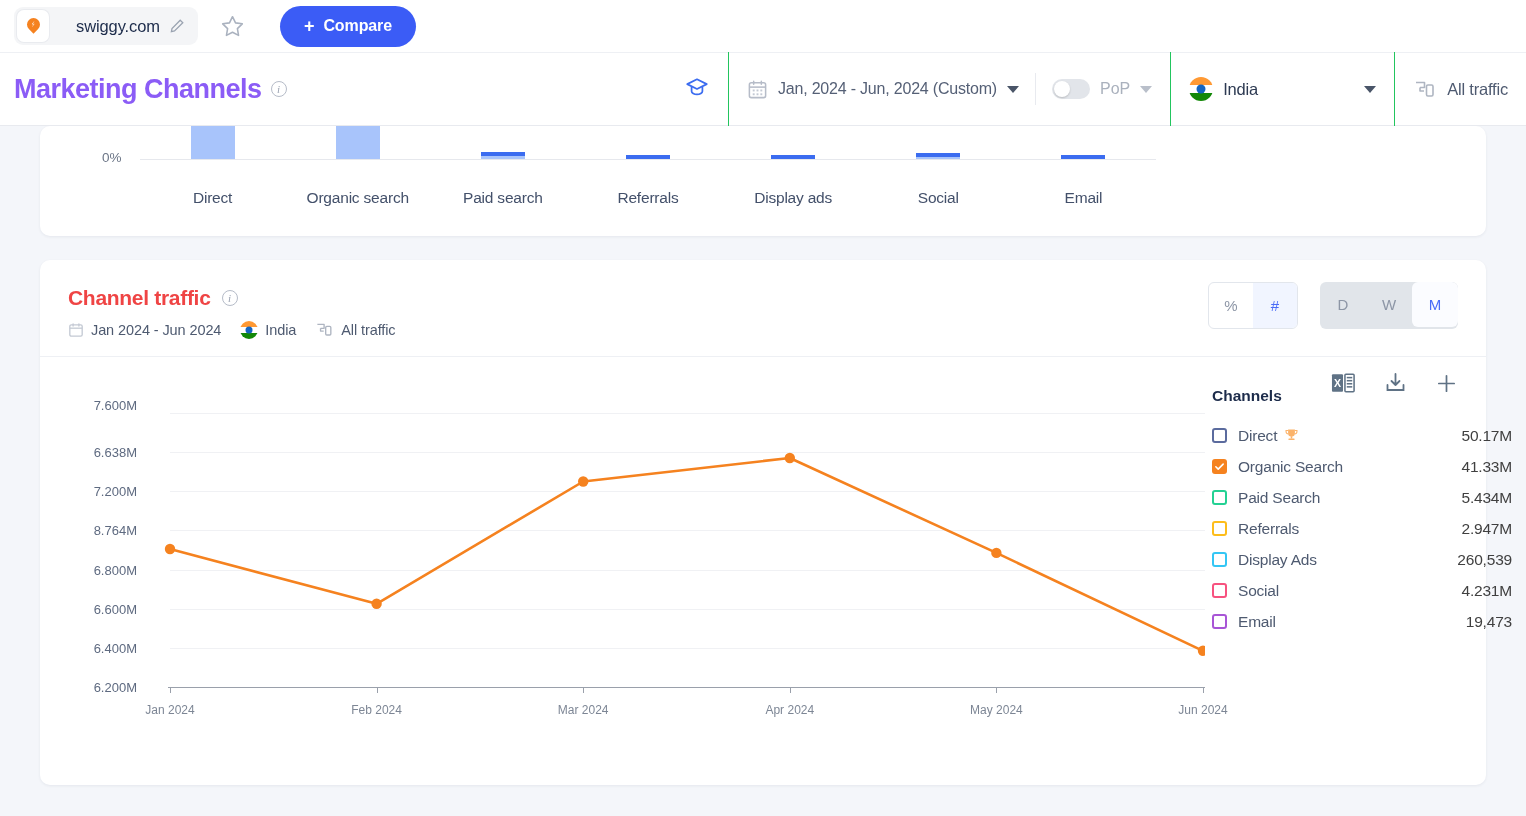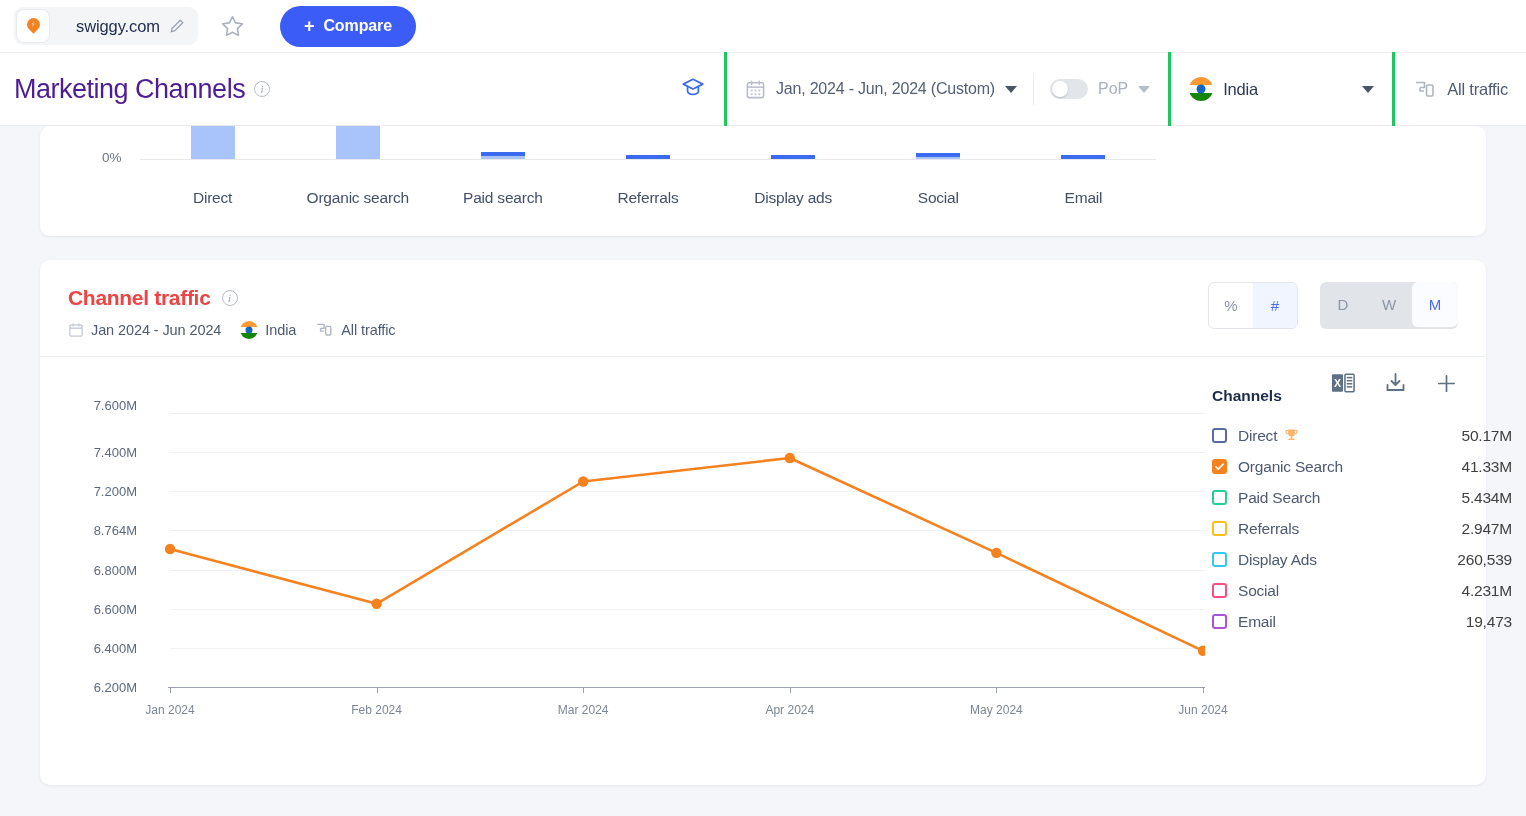--- a/index.html
+++ b/index.html
@@ -52,31 +52,31 @@
   .compare-plus { font-size: 18px; font-weight: bold; margin-right: 9px; }
 
   
   .header {
     position: absolute; left: 0; top: 52px; width: 1526px; height: 74px;
     background: #fff; border-top: 1px solid #eef0f4; border-bottom: 1px solid #e8eaef;
     display: flex; align-items: center;
   }
   .page-title-wrap { display: flex; align-items: center; padding-left: 14px; flex: 1; }
   .page-title {
-    font-size: 27px; color: #4c1d95; font-weight: normal; letter-spacing: -0.5px;
+    font-size: 27px; color: #8b5cf6; font-weight: bold; letter-spacing: -0.5px;
   }
   .info-circle {
     margin-left: 9px; width: 16px; height: 16px; border-radius: 50%;
     border: 1.4px solid #b6bcc8; color: #9aa2b1; font-size: 11px;
     display: flex; align-items: center; justify-content: center;
     font-family: "Liberation Serif", serif; font-style: italic;
   }
   .hdr-seg {
     height: 74px; display: flex; align-items: center;
-    border-left: 3px solid #22c55e; padding: 0 18px; gap: 10px;
+    border-left: 1px solid #22c55e; padding: 0 18px; gap: 10px;
   }
   .hdr-seg.noborder { border-left: none; }
   .date-text { font-size: 16px; color: #556076; letter-spacing: -0.2px; }
   .caret { width: 0; height: 0; border-left: 6px solid transparent;
            border-right: 6px solid transparent; border-top: 7px solid #4a5568; }
   .caret.gray { border-top-color: #b9bfca; }
   .vdiv { width: 1px; height: 32px; background: #e8eaef; margin: 0 6px; }
   .toggle-sw {
     width: 38px; height: 20px; border-radius: 10px; background: #e2e5ea;
     position: relative; cursor: pointer;
@@ -400,21 +400,21 @@
               <path d="M12 4v16M4 12h16" stroke="#5f7285" stroke-width="1.8" stroke-linecap="round"></path>
             </svg>
         </span>
       </div>
 
       <div class="plot">
         <div id="grid-layer">
             <div class="gridline" style="top: 8px;"></div>
             <div class="ylab" style="top: 0;">7.600M</div>
             <div class="gridline" style="top: 47.1429px;"></div>
-            <div class="ylab" style="top: 47.1429px;">7.400M</div>
+            <div class="ylab" style="top: 47.1429px;">6.638M</div>
             <div class="gridline" style="top: 86.2857px;"></div>
             <div class="ylab" style="top: 86.2857px;">7.200M</div>
             <div class="gridline" style="top: 125.429px;"></div>
             <div class="ylab" style="top: 125.429px;">8.764M</div>
             <div class="gridline" style="top: 164.571px;"></div>
             <div class="ylab" style="top: 164.571px;">6.800M</div>
             <div class="gridline" style="top: 203.714px;"></div>
             <div class="ylab" style="top: 203.714px;">6.600M</div>
             <div class="gridline" style="top: 242.857px;"></div>
             <div class="ylab" style="top: 242.857px;">6.400M</div>

